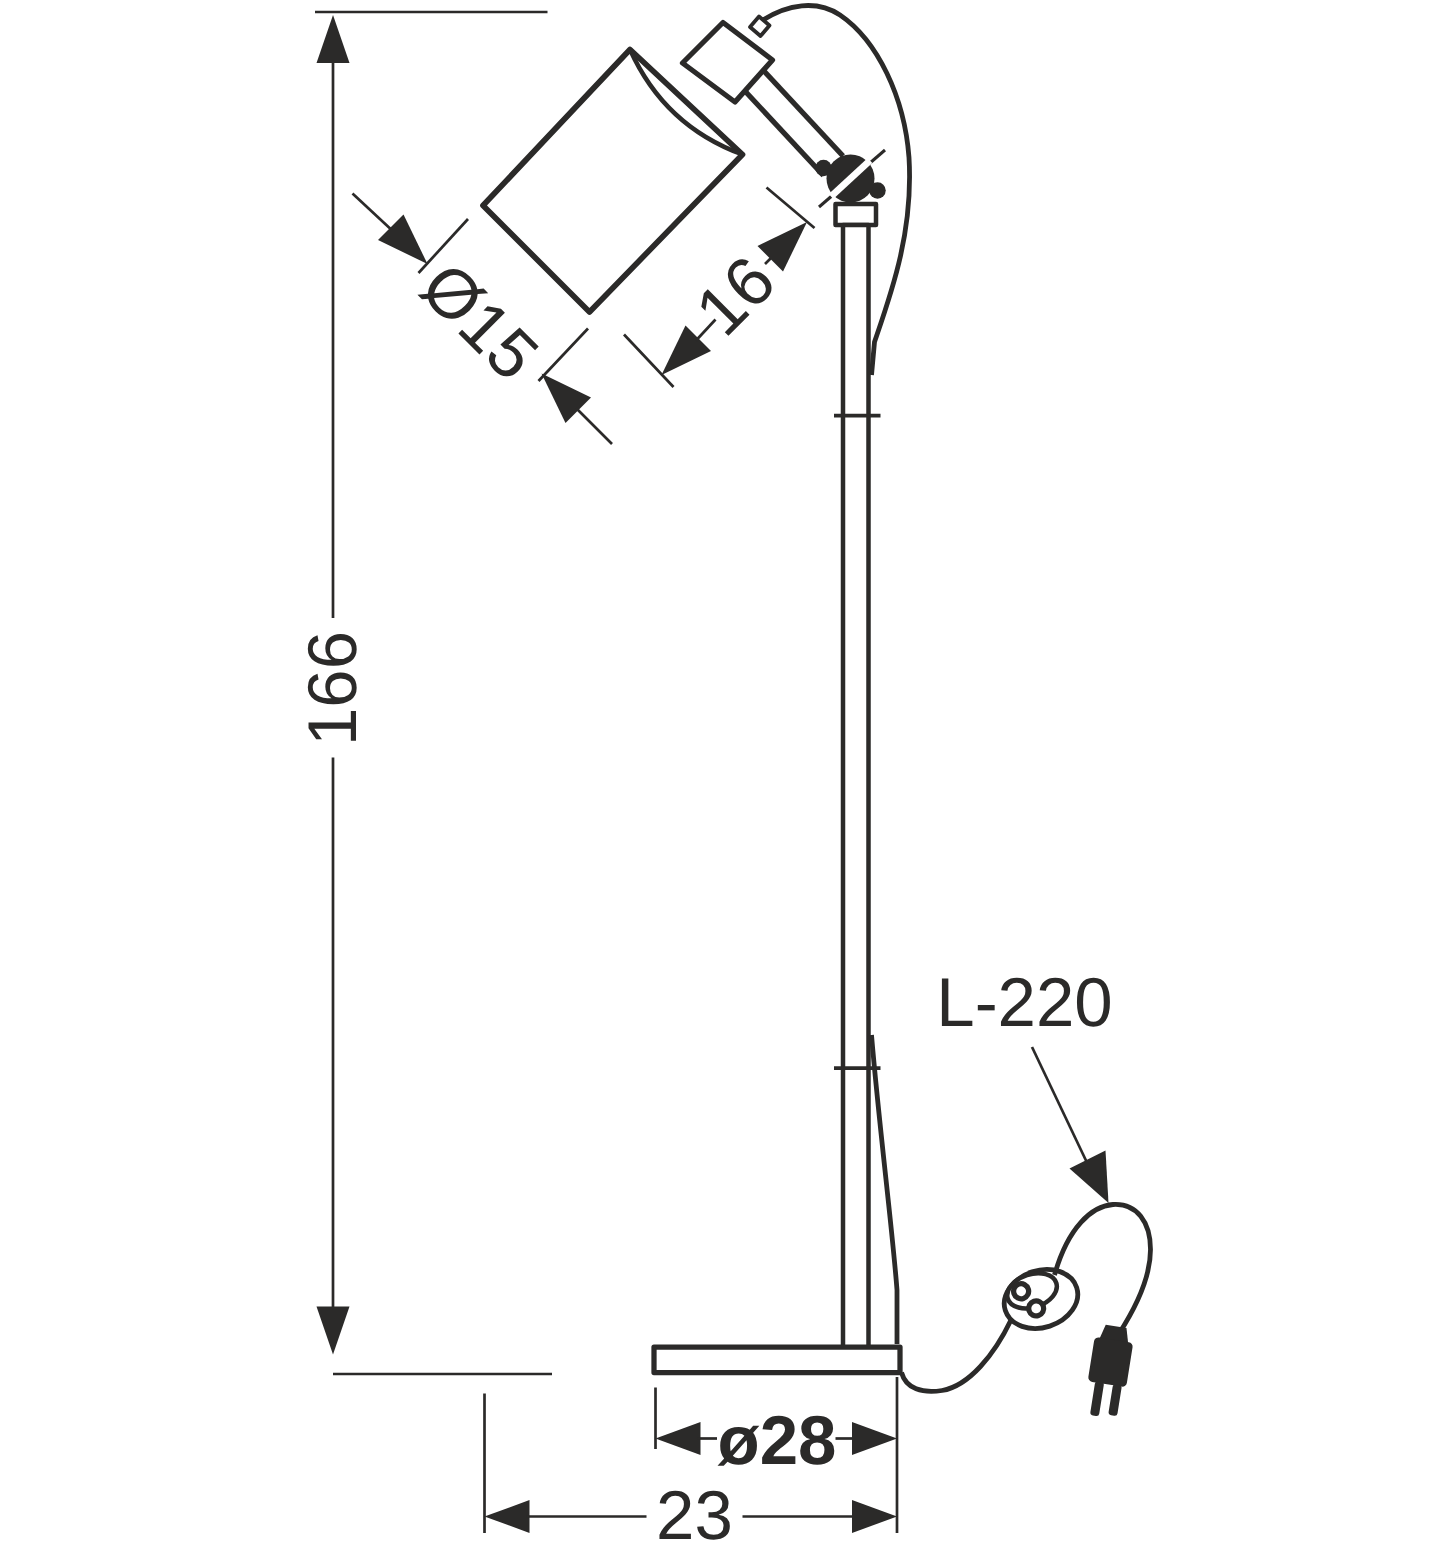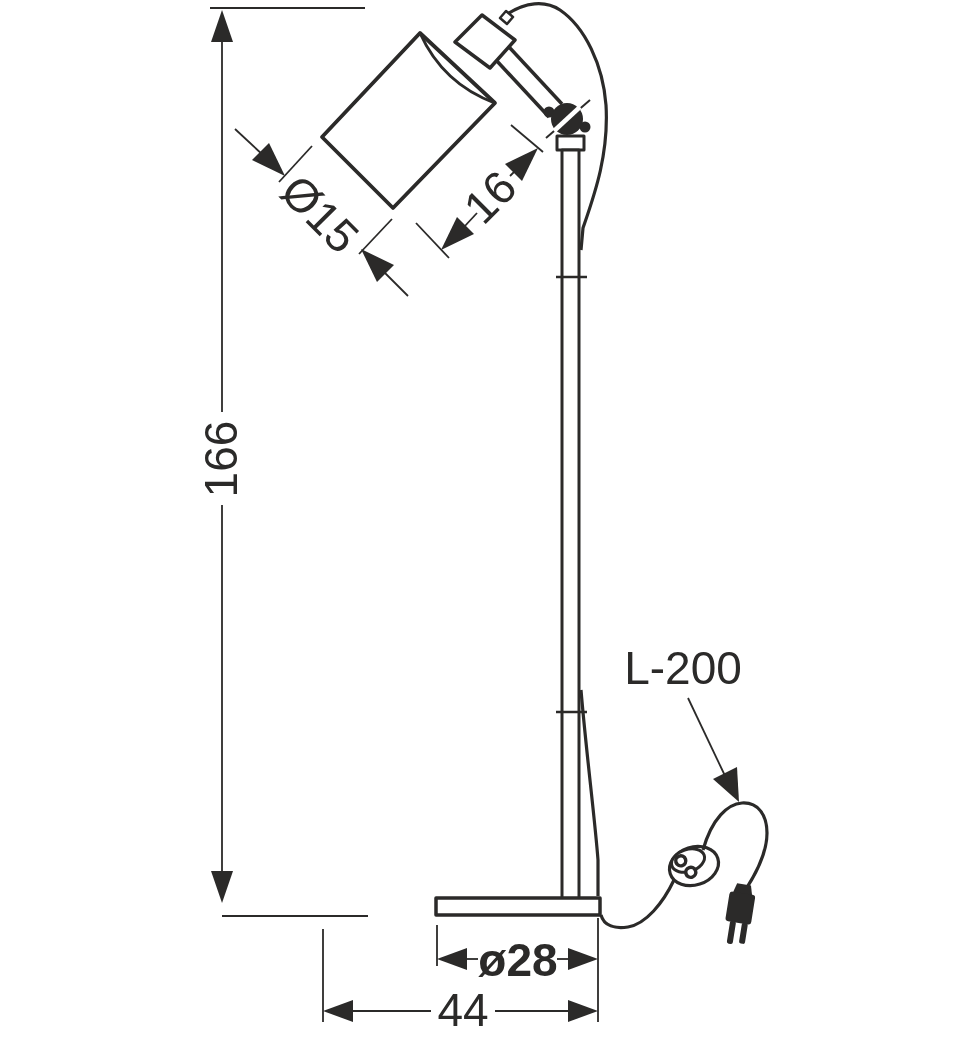--- a/index.html
+++ b/index.html
@@ -126,19 +126,19 @@
       </g>
     </g>
   </svg>
 
   <div class="dim-label" style="left:221px;top:459px;transform:translate(-50%,-50%) rotate(-90deg);">166</div>
 
   <div class="dim-label" style="left:320px;top:214px;transform:translate(-50%,-50%) rotate(45deg);">Ø15</div>
 
   <div class="dim-label" style="left:490px;top:197px;transform:translate(-50%,-50%) rotate(-45deg);">16</div>
 
-  <div class="dim-label" style="left:683px;top:668px;transform:translate(-50%,-50%);">L-200</div>
+  <div class="dim-label" style="left:683px;top:668px;transform:translate(-50%,-50%);">L-220</div>
 
   <div class="dim-label" style="left:518px;top:960px;transform:translate(-50%,-50%);font-weight:bold;">ø28</div>
 
-  <div class="dim-label" style="left:463px;top:1010px;transform:translate(-50%,-50%);">44</div>
+  <div class="dim-label" style="left:463px;top:1010px;transform:translate(-50%,-50%);">23</div>
 
 </div>
 
 </body></html>

